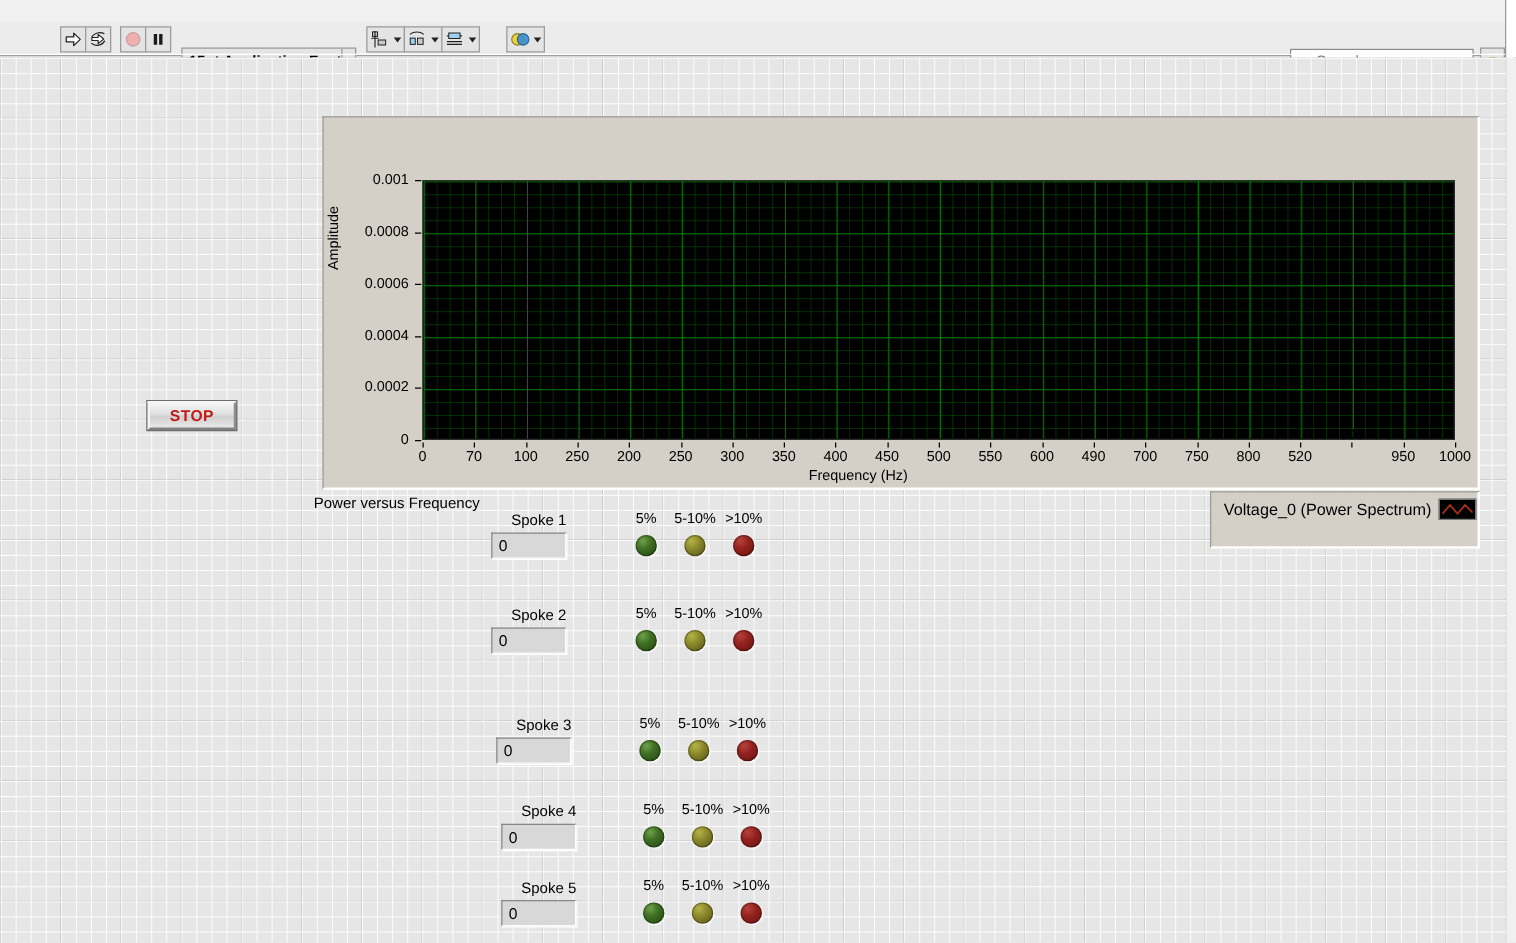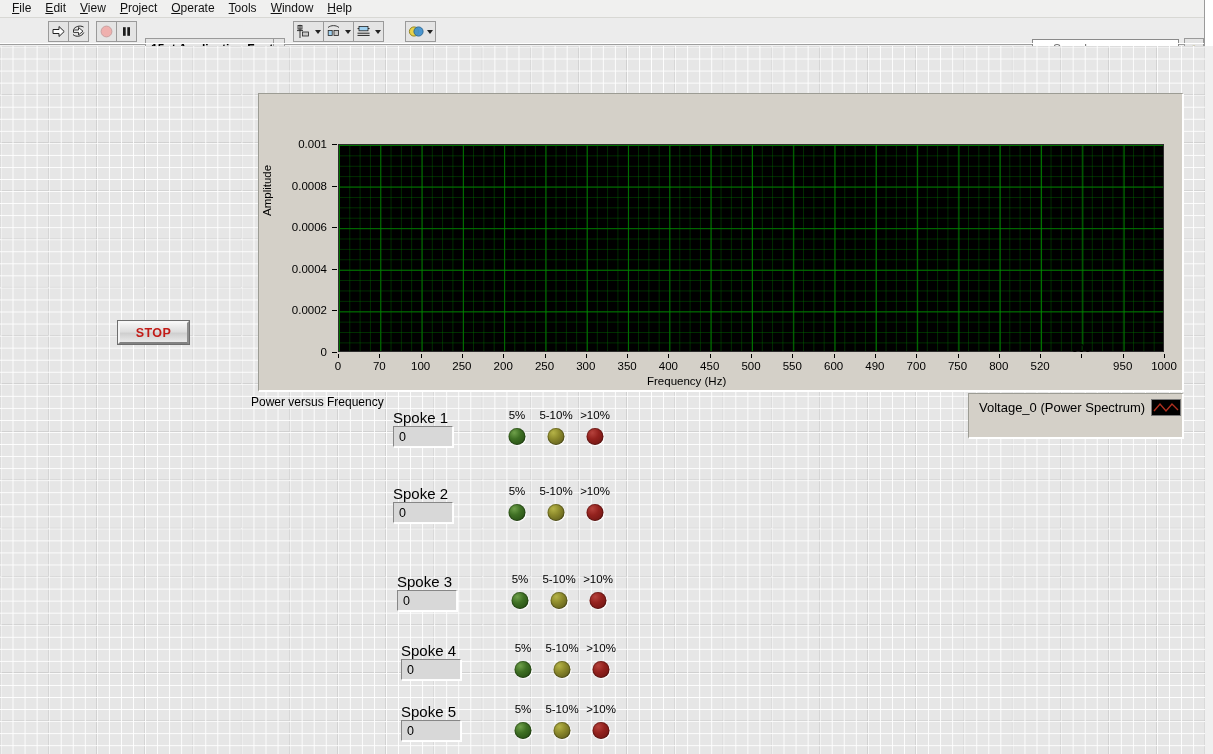--- a/index.html
+++ b/index.html
@@ -220,21 +220,21 @@
   .legend-row { position:absolute; left:4px; width:208px; height:20px; display:flex; align-items:center; }
   .legend-row .ltxt { flex:1; font-size:13px; color:#000; white-space:nowrap; padding-left:6px; }
   .legend-row .lswatch {
     width:30px; height:17px; background:#000; border:1px solid #777;
     box-sizing:border-box; display:block;
   }
 
   
   .spoke { position:absolute; }
   .spoke .sname {
-    position:absolute; left:0; top:0; font-size:15px; color:#000; white-space:nowrap;
+    position:absolute; left:16px; top:0; font-size:12px; color:#000; white-space:nowrap;
   }
   .spoke .sfield {
     position:absolute; left:0; top:17px;
     width:60px; height:21px;
     background:#d8d8d8;
     border-top:1px solid #878787;
     border-left:1px solid #878787;
     border-right:1px solid #fdfdfd;
     border-bottom:1px solid #fdfdfd;
     box-sizing:border-box;
@@ -261,30 +261,20 @@
   }
   .led.red {
     background: radial-gradient(circle at 34% 28%, #b5423c 0%, #94221e 38%, #7d1a17 68%, #5a100e 100%);
   }
 </style>
 </head>
 <body>
 
 <div id="app">
 
-  <div id="menubar">
-      <div class="menu-item"><span class="mn">F</span>ile</div>
-      <div class="menu-item"><span class="mn">E</span>dit</div>
-      <div class="menu-item"><span class="mn">V</span>iew</div>
-      <div class="menu-item"><span class="mn">P</span>roject</div>
-      <div class="menu-item"><span class="mn">O</span>perate</div>
-      <div class="menu-item"><span class="mn">T</span>ools</div>
-      <div class="menu-item"><span class="mn">W</span>indow</div>
-      <div class="menu-item"><span class="mn">H</span>elp</div>
-    </div>
 
   <div id="toolbar">
 
     <div class="tb-group" style="left:48px;">
       <div class="tb-btn" title="Run">
         <svg width="15" height="15" viewBox="0 0 15 15">
           <path d="M2 5.5 H8 V2.5 L13.2 7.5 L8 12.5 V9.5 H2 Z" fill="#fdfdfd" stroke="#222" stroke-width="1" stroke-linejoin="round"></path>
         </svg>
       </div>
       <div class="tb-btn" title="Run Continuously">

